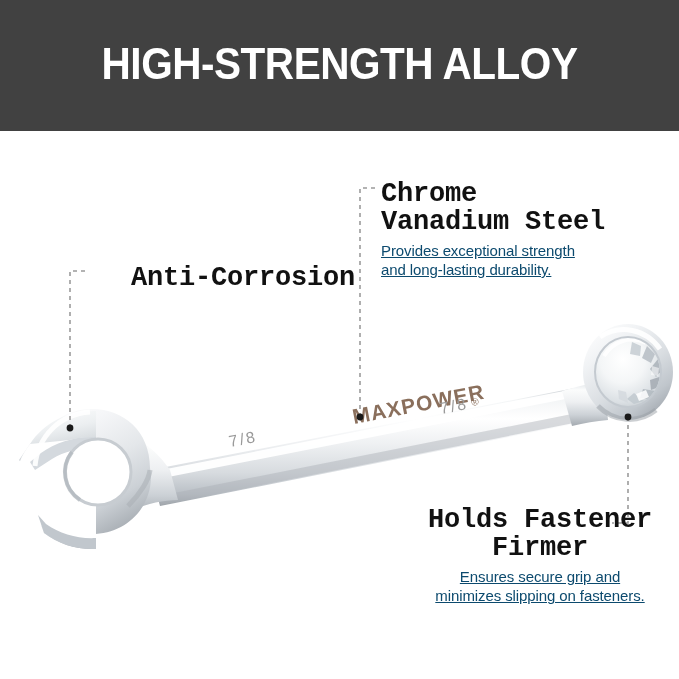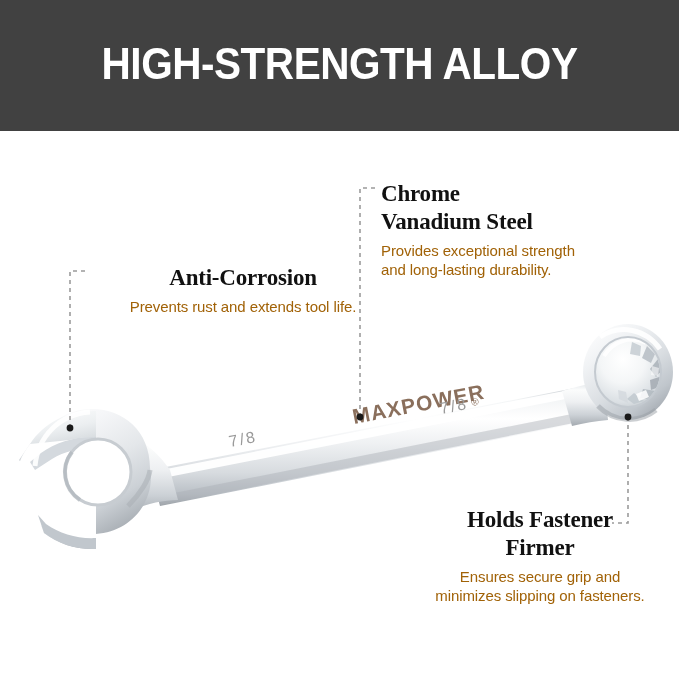--- a/index.html
+++ b/index.html
@@ -46,37 +46,38 @@
     position: absolute;
     left: 0; top: 665px;
     width: 679px;
     height: 14px;
     background: #414141;
   }
 
   
   .callout { position: absolute; }
   .callout-title {
-    font-family: Liberation Serif, serif;
+    font-family: Liberation Mono, monospace;
     font-weight: 700;
     color: #111111;
-    font-size: 23px;
+    font-size: 27px;
     line-height: 28px;
     letter-spacing: -0.2px;
     white-space: pre-line;
   }
   .callout-sub {
     font-family: "Liberation Sans", sans-serif;
     font-weight: 400;
-    color: #a16207;
+    color: #0c4a6e;
     font-size: 15px;
     line-height: 19px;
     letter-spacing: -0.1px;
     margin-top: 5px;
     white-space: pre-line;
+    text-decoration: underline;
   }
 
   #callout-anti-corrosion { left: 93px; top: 264px; width: 300px; text-align: center; }
   #callout-chrome-vanadium { left: 381px; top: 180px; width: 260px; }
   #callout-holds-fastener  { left: 415px; top: 506px; width: 250px; text-align: center; }
 
   
   #leaders {
     position: absolute;
     left: 0; top: 0;
@@ -292,21 +293,20 @@
     </g>
     <g fill="#1a1a1a">
       <circle cx="70" cy="428" r="3.4"></circle>
       <circle cx="360" cy="417" r="3.4"></circle>
       <circle cx="628" cy="417" r="3.4"></circle>
     </g>
   </svg>
 
   <div class="callout" id="callout-anti-corrosion">
     <div class="callout-title">Anti-Corrosion</div>
-    <div class="callout-sub">Prevents rust and extends tool life.</div>
   </div>
 
   <div class="callout" id="callout-chrome-vanadium">
     <div class="callout-title">Chrome
 Vanadium Steel</div>
     <div class="callout-sub">Provides exceptional strength
 and long-lasting durability.</div>
   </div>
 
   <div class="callout" id="callout-holds-fastener">

